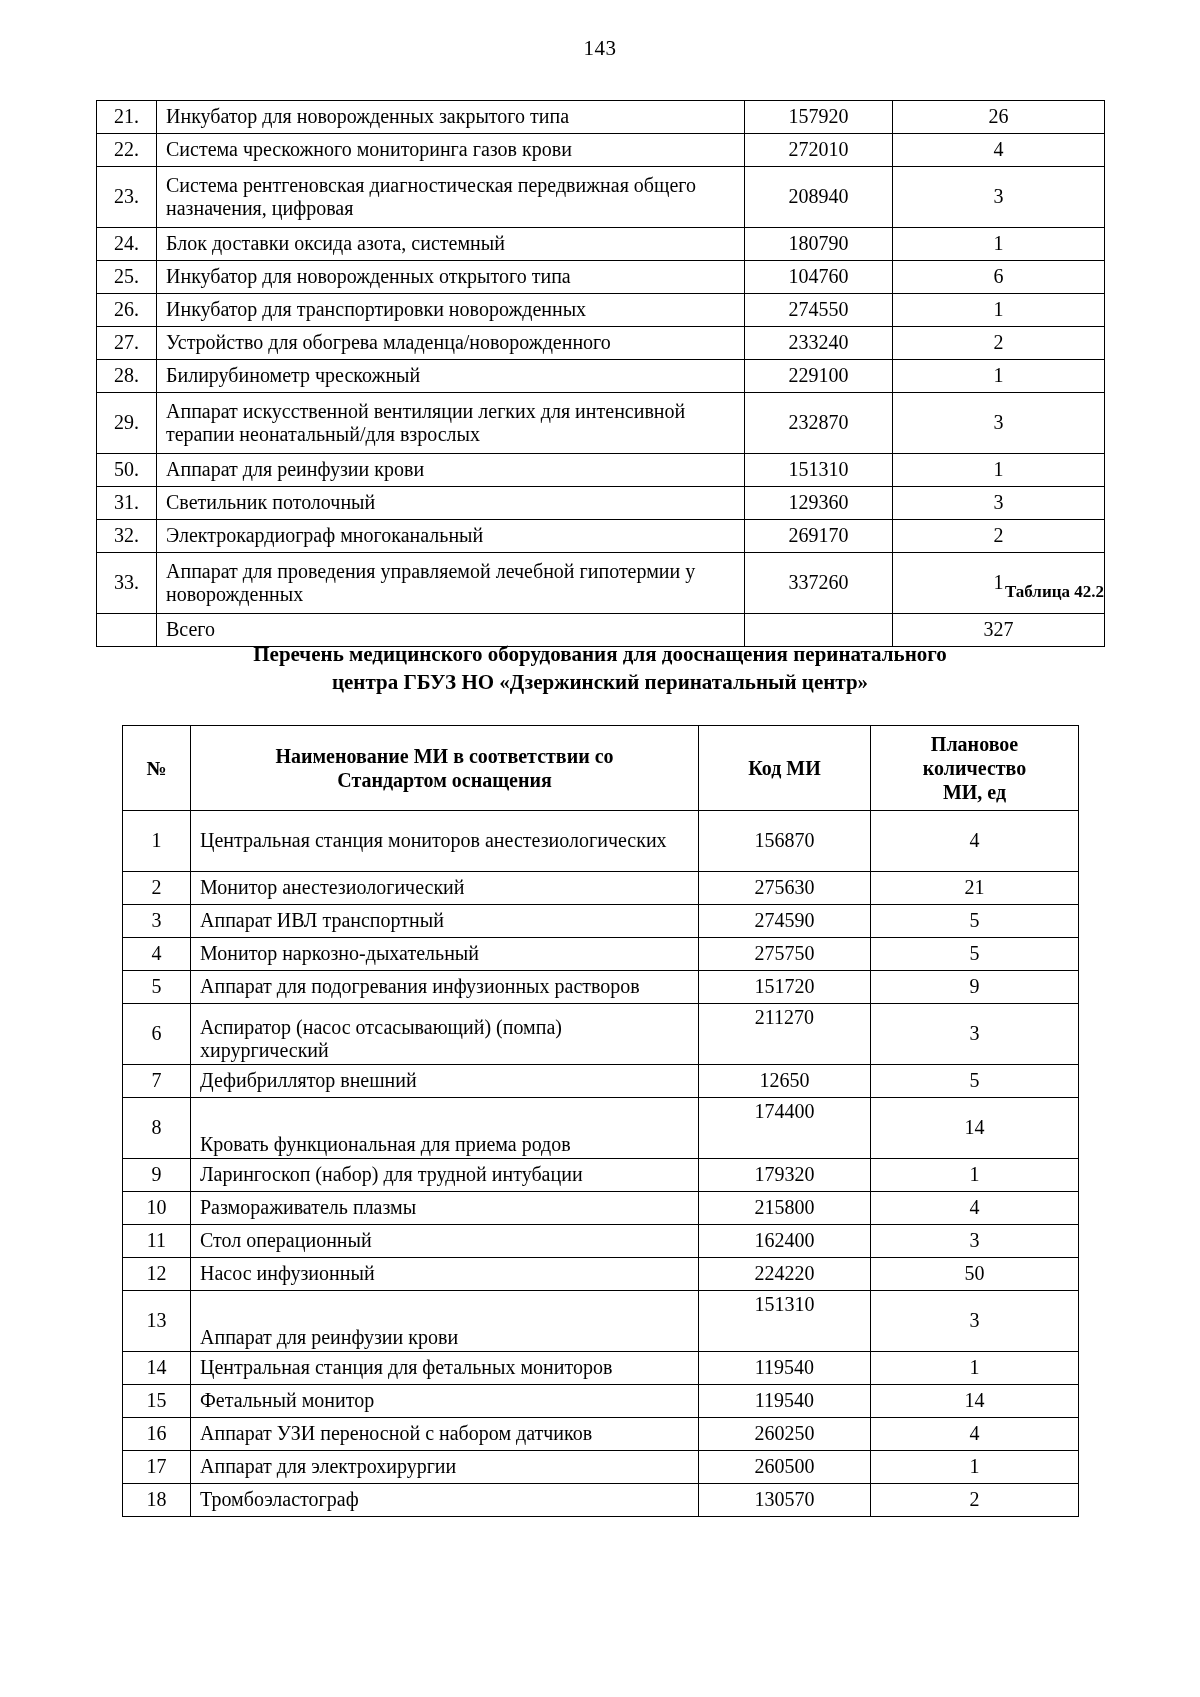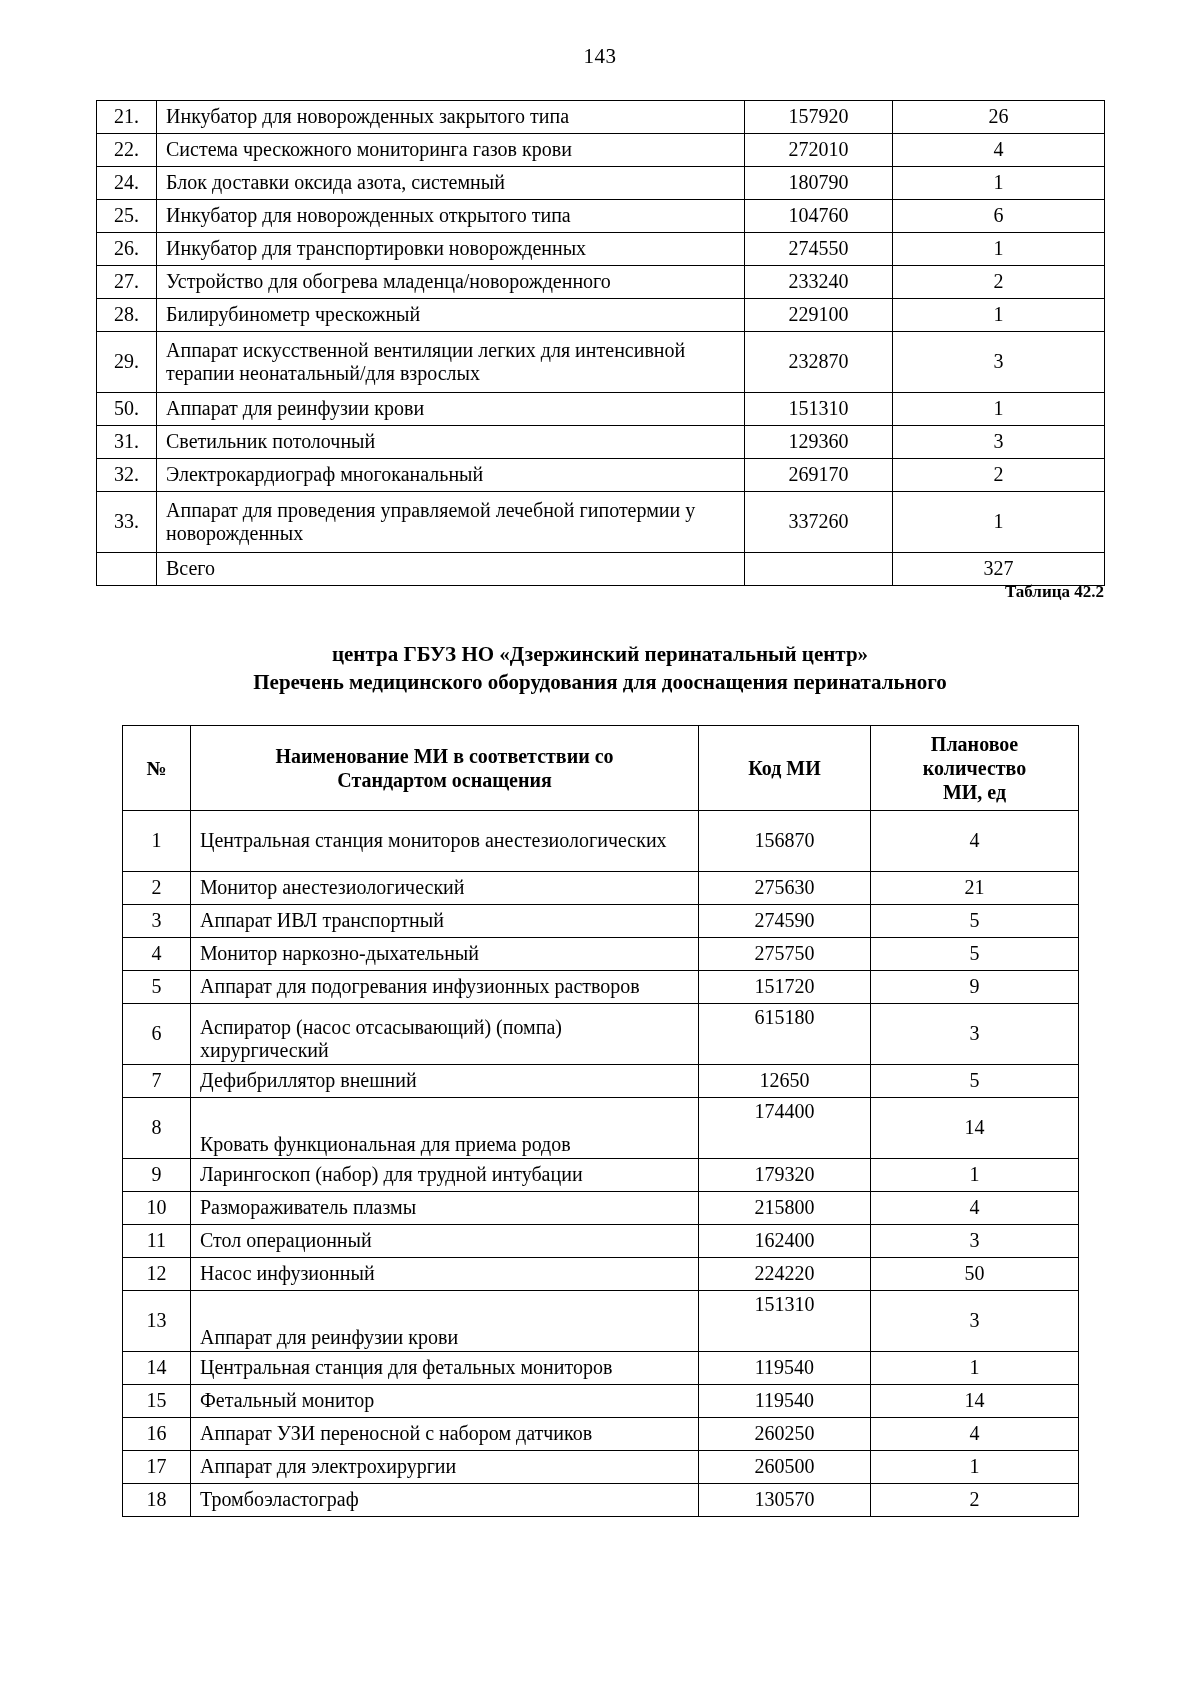--- a/index.html
+++ b/index.html
@@ -14,21 +14,21 @@
     color: #000000;
     position: relative;
     overflow: hidden;
   }
 
   .page {
     width: 1200px;
     height: 1697px;
     position: relative;
     box-sizing: border-box;
-    padding: 8px;
+    padding: 0;
   }
 
   .page-number {
     text-align: center;
     font-size: 21px;
     line-height: 1;
     padding-top: 38px;
     letter-spacing: 0.5px;
   }
 
@@ -144,20 +144,26 @@
             <td class="name">Инкубатор для новорожденных закрытого типа</td>
             <td class="code">157920</td>
             <td class="qty">26</td>
           </tr>
           <tr class="row-1line">
             <td class="num">22.</td>
             <td class="name">Система чрескожного мониторинга газов крови</td>
             <td class="code">272010</td>
             <td class="qty">4</td>
           </tr>
+          <tr class="row-2line">
+            <td class="num">23.</td>
+            <td class="name">Система рентгеновская диагностическая передвижная общего назначения, цифровая</td>
+            <td class="code">208940</td>
+            <td class="qty">3</td>
+          </tr>
           <tr class="row-1line">
             <td class="num">24.</td>
             <td class="name">Блок доставки оксида азота, системный</td>
             <td class="code">180790</td>
             <td class="qty">1</td>
           </tr>
           <tr class="row-1line">
             <td class="num">25.</td>
             <td class="name">Инкубатор для новорожденных открытого типа</td>
             <td class="code">104760</td>
@@ -217,22 +223,22 @@
             <td class="code"></td>
             <td class="qty">327</td>
           </tr>
         </tbody>
     </table>
   </div>
 
   <div class="table-caption">Таблица 42.2</div>
 
   <div class="section-heading">
+    <div>Перечень медицинского оборудования для дооснащения перинатального</div>
     <div>центра ГБУЗ НО «Дзержинский перинатальный центр»</div>
-    <div>Перечень медицинского оборудования для дооснащения перинатального</div>
   </div>
 
   <div class="table2-wrap">
     <table class="doc-table t2">
       <colgroup>
         <col class="c-num">
           <col class="c-name">
           <col class="c-code">
           <col class="c-qty">
       </colgroup>
@@ -278,21 +284,21 @@
           </tr>
           <tr class="row-1line">
             <td class="num">5</td>
             <td class="name">Аппарат для подогревания инфузионных растворов</td>
             <td class="code">151720</td>
             <td class="qty">9</td>
           </tr>
           <tr class="row-2line row-split">
             <td class="num">6</td>
             <td class="name">Аспиратор (насос отсасывающий) (помпа) хирургический</td>
-            <td class="code">615180</td>
+            <td class="code">211270</td>
             <td class="qty">3</td>
           </tr>
           <tr class="row-1line">
             <td class="num">7</td>
             <td class="name">Дефибриллятор внешний</td>
             <td class="code">12650</td>
             <td class="qty">5</td>
           </tr>
           <tr class="row-2line row-split">
             <td class="num">8</td>

